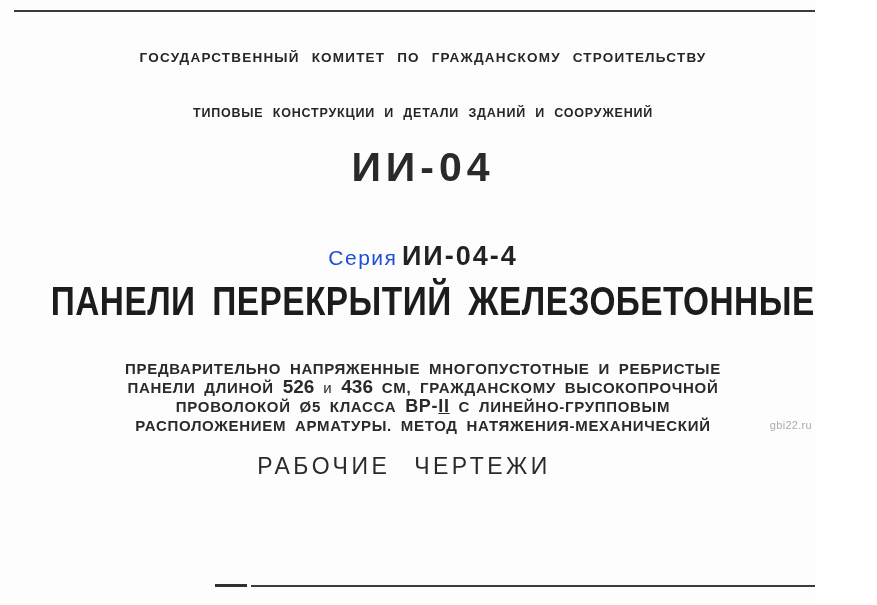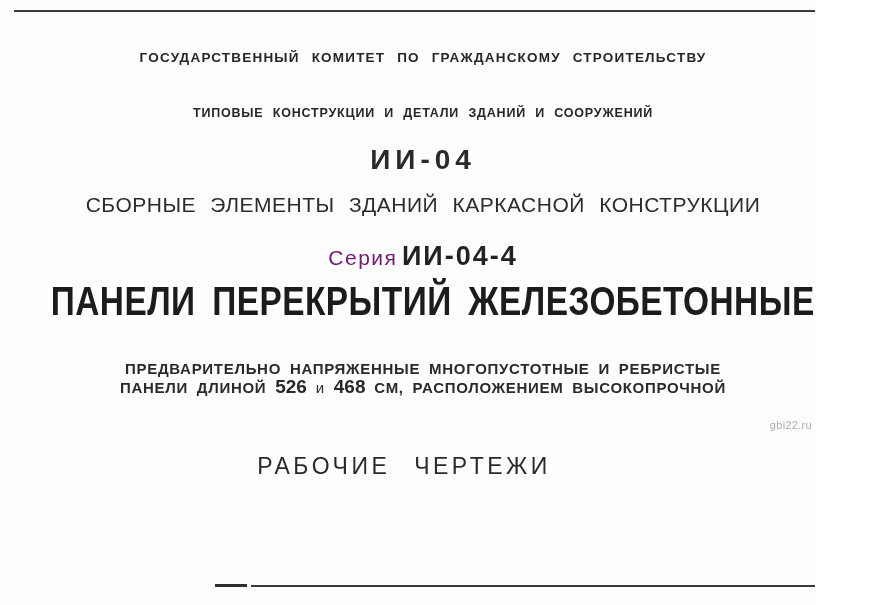--- a/index.html
+++ b/index.html
@@ -52,24 +52,24 @@
   .line {
     position: absolute;
     width: 100%;
     text-align: center;
     white-space: nowrap;
     color: #262626;
   }
   .l-committee1 { top: 50px;  font-size: 13.5px; font-weight: bold; letter-spacing: 1.2px; word-spacing: 7px; }
   .l-committee2 { top: 66px;  font-size: 13.5px; font-weight: bold; letter-spacing: 1.2px; word-spacing: 7px; }
   .l-typical    { top: 106px; font-size: 12.5px; font-weight: bold; letter-spacing: 0.8px; word-spacing: 5px; }
-  .l-code       { top: 144px; font-size: 28px; font-weight: bold; letter-spacing: 5px; color: #2a2a2a; }
+  .l-code       { top: 144px; font-size: 41px; font-weight: bold; letter-spacing: 5px; color: #2a2a2a; }
   .l-subtitle   { top: 193px; font-size: 21px; letter-spacing: 0.5px; word-spacing: 8px; color: #2c2c2c; }
   .l-series     { top: 241px; }
-  .series-label { font-size: 21px; letter-spacing: 1.5px; color: #701a75; }
+  .series-label { font-size: 21px; letter-spacing: 1.5px; color: #1d4ed8; }
   .series-code  { font-size: 27px; font-weight: bold; letter-spacing: 2px; color: #222; }
   .l-main-title {
     top: 280px;
     font-size: 38px;
     font-weight: bold;
     letter-spacing: 0.5px;
     word-spacing: 8px;
     color: #1c1c1c;
     transform: scale(0.88, 1.08);
     transform-origin: 50% 50%;
@@ -104,41 +104,46 @@
 
   <div class="content">
 
     <div class="line l-committee1">ГОСУДАРСТВЕННЫЙ КОМИТЕТ ПО ГРАЖДАНСКОМУ СТРОИТЕЛЬСТВУ</div>
 
 
     <div class="line l-typical">ТИПОВЫЕ КОНСТРУКЦИИ И ДЕТАЛИ ЗДАНИЙ И СООРУЖЕНИЙ</div>
 
     <div class="line l-code">ИИ-04</div>
 
-    <div class="line l-subtitle">СБОРНЫЕ ЭЛЕМЕНТЫ ЗДАНИЙ КАРКАСНОЙ КОНСТРУКЦИИ</div>
 
     <div class="line l-series">
       <span class="series-label">Серия</span>
       <span class="series-code">ИИ-04-4</span>
     </div>
 
     <div class="line l-main-title">ПАНЕЛИ ПЕРЕКРЫТИЙ ЖЕЛЕЗОБЕТОННЫЕ</div>
 
 
     <div class="line l-desc l-desc1">ПРЕДВАРИТЕЛЬНО НАПРЯЖЕННЫЕ МНОГОПУСТОТНЫЕ И РЕБРИСТЫЕ</div>
 
     <div class="line l-desc l-desc2">
       <span>ПАНЕЛИ ДЛИНОЙ</span>
       <span class="desc-num">526</span>
       <span class="desc-conj">и</span>
-      <span class="desc-num">468</span>
-      <span>СМ, РАСПОЛОЖЕНИЕМ ВЫСОКОПРОЧНОЙ</span>
+      <span class="desc-num">436</span>
+      <span>СМ, ГРАЖДАНСКОМУ ВЫСОКОПРОЧНОЙ</span>
     </div>
 
+    <div class="line l-desc l-desc3">
+      <span>ПРОВОЛОКОЙ Ø5 КЛАССА</span>
+      <span class="wire-class">ВР-</span><span class="wire-roman">II</span>
+      <span>С ЛИНЕЙНО-ГРУППОВЫМ</span>
+    </div>
 
+    <div class="line l-desc l-desc4">РАСПОЛОЖЕНИЕМ АРМАТУРЫ. МЕТОД НАТЯЖЕНИЯ-МЕХАНИЧЕСКИЙ</div>
 
     <div class="line l-working">РАБОЧИЕ ЧЕРТЕЖИ</div>
 
   </div>
 
   <div class="watermark">gbi22.ru</div>
 
   <div class="rule-bottom-a"></div>
   <div class="rule-bottom-b"></div>
 

